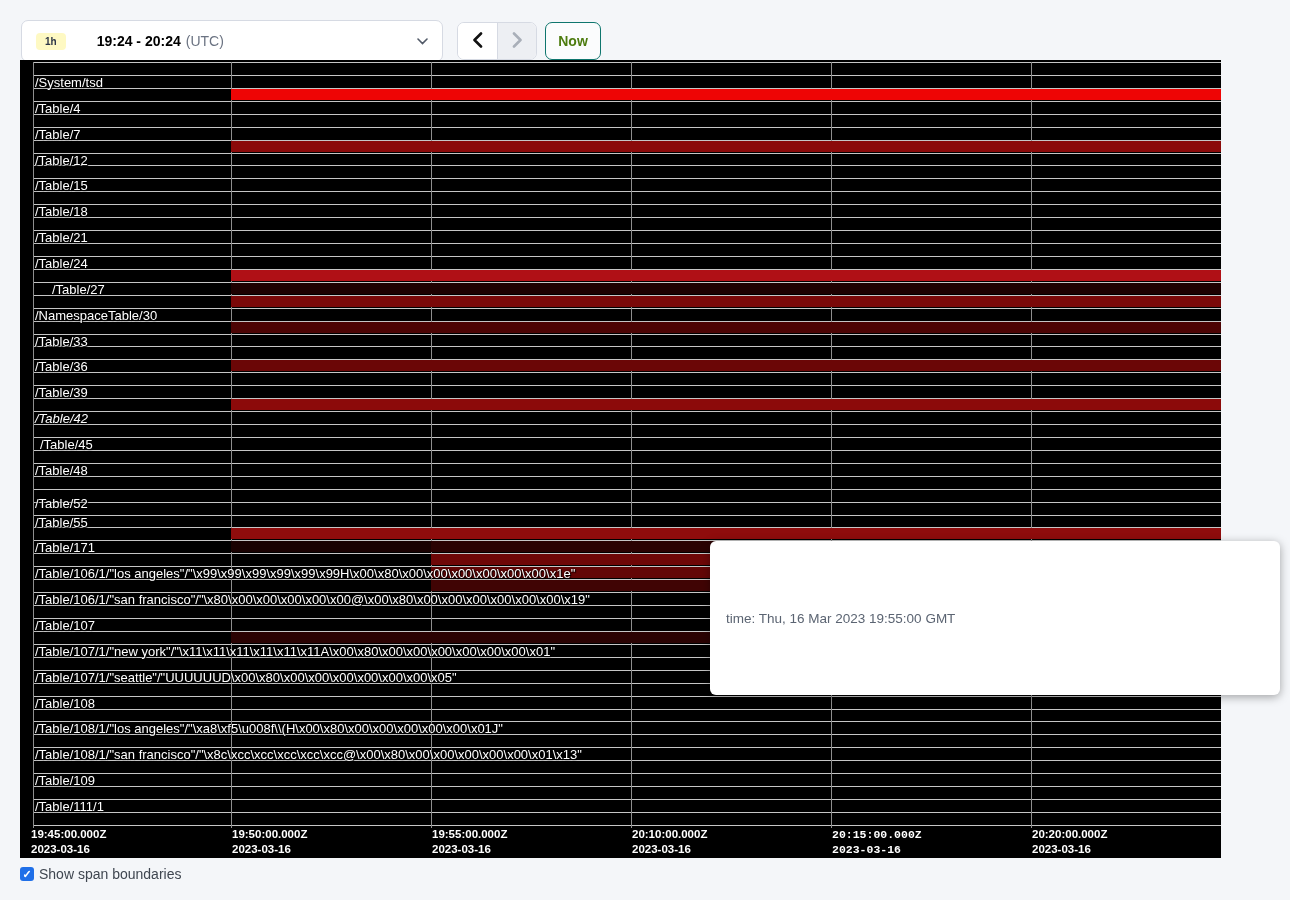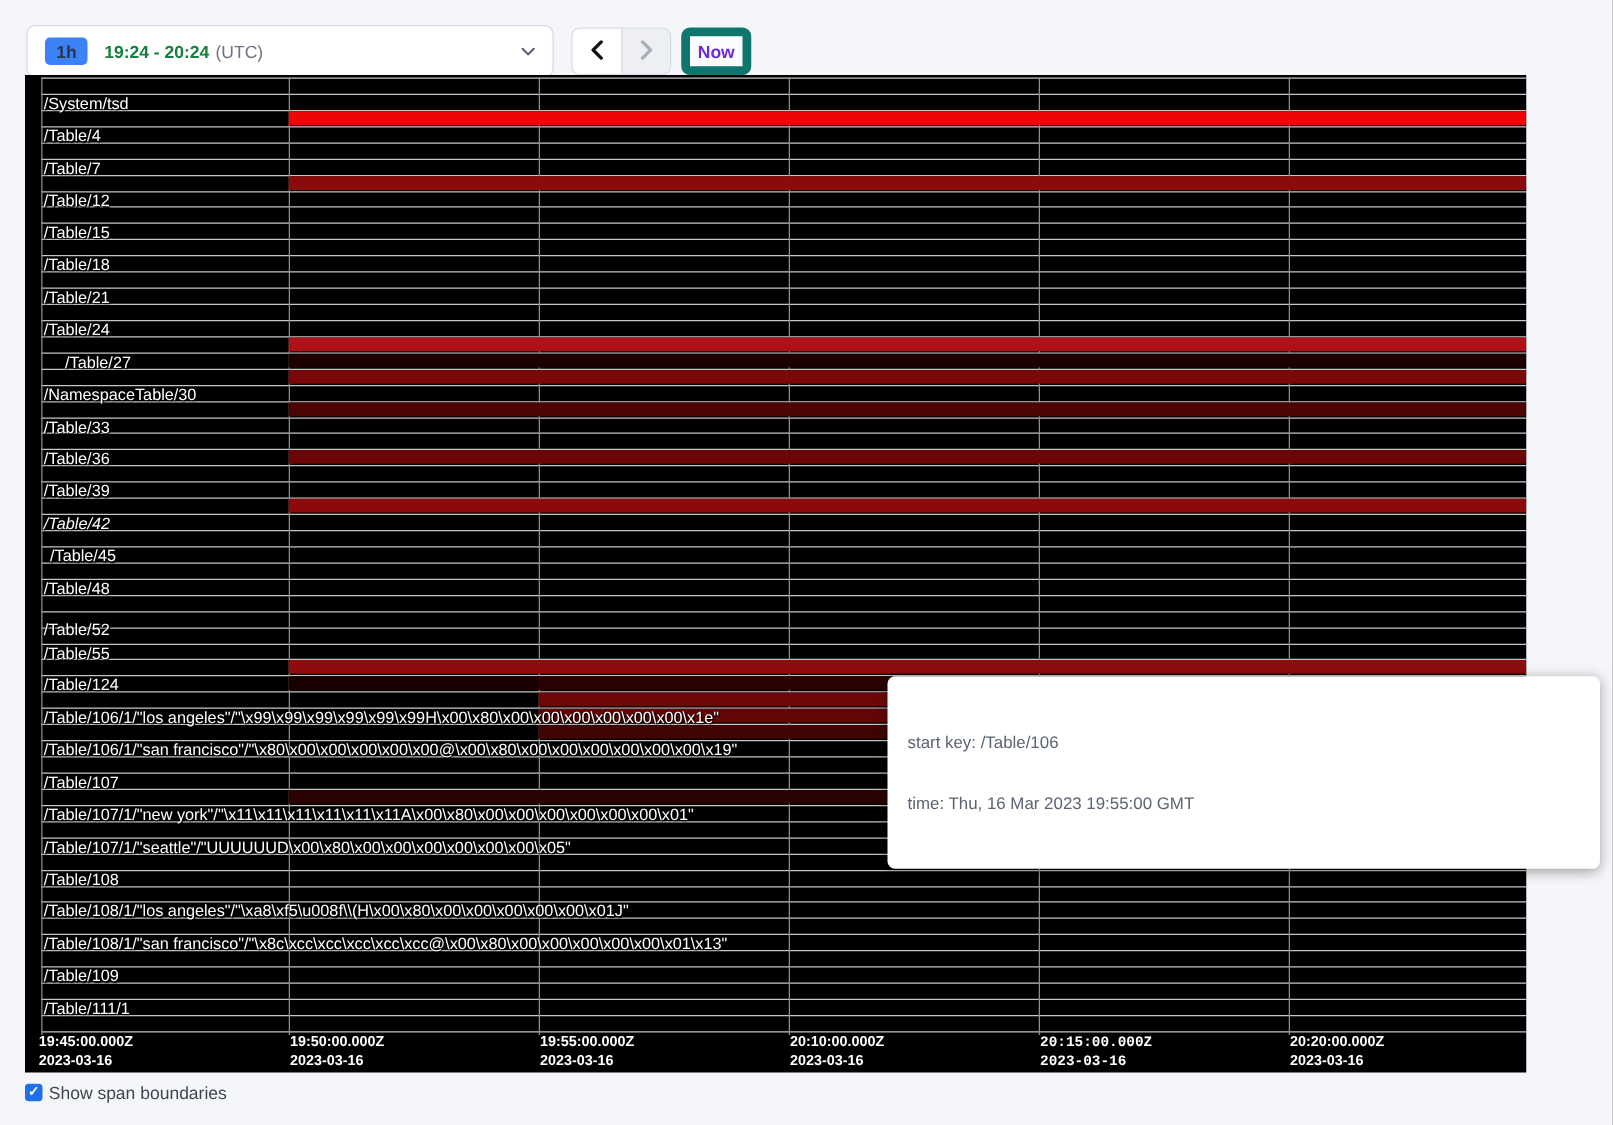--- a/index.html
+++ b/index.html
@@ -4,33 +4,33 @@
 <style>
   html,body{margin:0;padding:0;background:#f4f6f9;}
   *{box-sizing:border-box;}
   .app{position:relative;width:1290px;height:900px;background:#f4f6f9;
        font-family:"Liberation Sans",sans-serif;overflow:hidden;}
 
   
   .time-select{position:absolute;left:21px;top:20px;width:422px;height:42px;
     background:#fff;border:1px solid #d6dae3;border-radius:7px;display:flex;
     align-items:center;padding:0 14px;cursor:pointer;}
-  .range-badge{background:#3b82f6;color:#2c3547;font-size:14px;font-weight:700;
-    padding:3px 9px;border-radius:4px;margin-right:13px;}
-  .range-text{font-size:14px;font-weight:700;color:#15803d;}
+  .range-badge{background:#fef9c3;color:#2c3547;font-size:10px;font-weight:700;
+    padding:3px 9px;border-radius:4px;margin-right:31px;}
+  .range-text{font-size:14px;font-weight:700;color:#000000;}
   .range-zone{font-size:14px;color:#6b7382;margin-left:5px;}
   .select-caret{margin-left:auto;display:flex;align-items:center;color:#525a68;}
   .nav-group{position:absolute;left:457px;top:22px;height:38px;display:flex;
     border:1px solid #d6dae3;border-radius:7px;overflow:hidden;background:#fff;}
   .nav-btn{width:39px;height:100%;display:flex;align-items:center;justify-content:center;
     background:#fff;border:none;padding:0;cursor:pointer;}
   .nav-btn.disabled{background:#edeff3;border-left:1px solid #d6dae3;cursor:default;}
   .now-btn{position:absolute;left:545px;top:22px;width:56px;height:38px;background:#fbfcfd;
-    border:7px solid #0f766e;border-radius:7px;font-size:14px;font-weight:700;
-    color:#6d28d9;font-family:"Liberation Sans",sans-serif;cursor:pointer;}
+    border:1px solid #0f766e;border-radius:7px;font-size:14px;font-weight:700;
+    color:#4d7c0f;font-family:"Liberation Sans",sans-serif;cursor:pointer;}
 
   
   .heatmap{position:absolute;left:20px;top:60px;width:1201px;height:798px;
     background:#000;overflow:hidden;cursor:crosshair;}
   .hline{position:absolute;height:1px;background:#c6c6c6;left:13px;width:1188px;}
   .vline{position:absolute;width:1px;background:#8e8e8e;top:2px;height:766px;}
   .band{position:absolute;}
   .rowlabel{position:absolute;color:#fff;font-size:13px;line-height:11px;white-space:nowrap;
     text-shadow:0 0 2px #000,1px 1px 1px #000;}
   .tick{position:absolute;top:767px;color:#fff;font-size:11.5px;font-weight:700;
@@ -177,21 +177,21 @@
       <div class="rowlabel" style="top: 223.81px; left: 32px;">/Table/27</div>
       <div class="rowlabel" style="top: 249.67px; left: 15px;">/NamespaceTable/30</div>
       <div class="rowlabel" style="top: 275.53px; left: 15px;">/Table/33</div>
       <div class="rowlabel" style="top: 301.39px; left: 15px;">/Table/36</div>
       <div class="rowlabel" style="top: 327.25px; left: 15px;">/Table/39</div>
       <div class="rowlabel" style="top: 353.11px; left: 15px; font-style: italic;">/Table/42</div>
       <div class="rowlabel" style="top: 378.97px; left: 20px;">/Table/45</div>
       <div class="rowlabel" style="top: 404.83px; left: 15px;">/Table/48</div>
       <div class="rowlabel" style="top: 438px; left: 15px;">/Table/52</div>
       <div class="rowlabel" style="top: 456.55px; left: 15px;">/Table/55</div>
-      <div class="rowlabel" style="top: 482.41px; left: 15px;">/Table/124</div>
+      <div class="rowlabel" style="top: 482.41px; left: 15px;">/Table/171</div>
       <div class="rowlabel" style="top: 508.27px; left: 15px;">/Table/106/1/"los angeles"/"\x99\x99\x99\x99\x99\x99H\x00\x80\x00\x00\x00\x00\x00\x00\x1e"</div>
       <div class="rowlabel" style="top: 534.13px; left: 15px;">/Table/106/1/"san francisco"/"\x80\x00\x00\x00\x00\x00@\x00\x80\x00\x00\x00\x00\x00\x00\x19"</div>
       <div class="rowlabel" style="top: 559.99px; left: 15px;">/Table/107</div>
       <div class="rowlabel" style="top: 585.85px; left: 15px;">/Table/107/1/"new york"/"\x11\x11\x11\x11\x11\x11A\x00\x80\x00\x00\x00\x00\x00\x00\x01"</div>
       <div class="rowlabel" style="top: 611.71px; left: 15px;">/Table/107/1/"seattle"/"UUUUUUD\x00\x80\x00\x00\x00\x00\x00\x00\x05"</div>
       <div class="rowlabel" style="top: 637.57px; left: 15px;">/Table/108</div>
       <div class="rowlabel" style="top: 663.43px; left: 15px;">/Table/108/1/"los angeles"/"\xa8\xf5\u008f\\(H\x00\x80\x00\x00\x00\x00\x00\x01J"</div>
       <div class="rowlabel" style="top: 689.29px; left: 15px;">/Table/108/1/"san francisco"/"\x8c\xcc\xcc\xcc\xcc\xcc@\x00\x80\x00\x00\x00\x00\x00\x01\x13"</div>
       <div class="rowlabel" style="top: 715.15px; left: 15px;">/Table/109</div>
       <div class="rowlabel" style="top: 741.01px; left: 15px;">/Table/111/1</div>
@@ -215,21 +215,20 @@
         <div>20:15:00.000Z</div>
         <div>2023-03-16</div>
       </div>
       <div class="tick" style="left: 1012px;">
         <div>20:20:00.000Z</div>
         <div>2023-03-16</div>
       </div>
     </div>
 
   <div class="tooltip" id="tooltip">
-      <div class="tooltip-line">start key: /Table/106</div>
       <div class="tooltip-line">time: Thu, 16 Mar 2023 19:55:00 GMT</div>
     </div>
 
   <div class="footer-row">
     <span class="cb" style="background: rgb(31, 111, 232);">✓</span>
     <span class="cb-label">Show span boundaries</span>
   </div>
 </div>
 
 </body></html>

